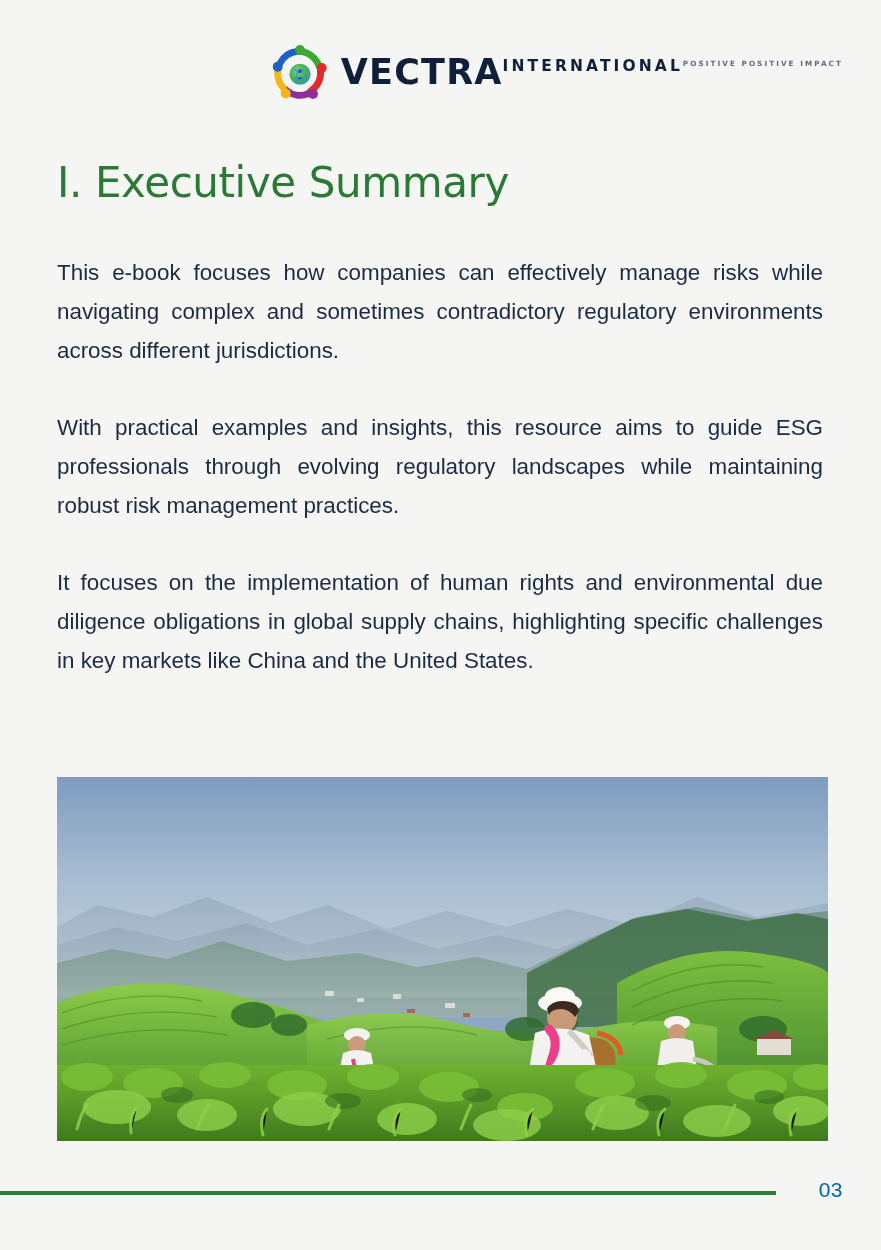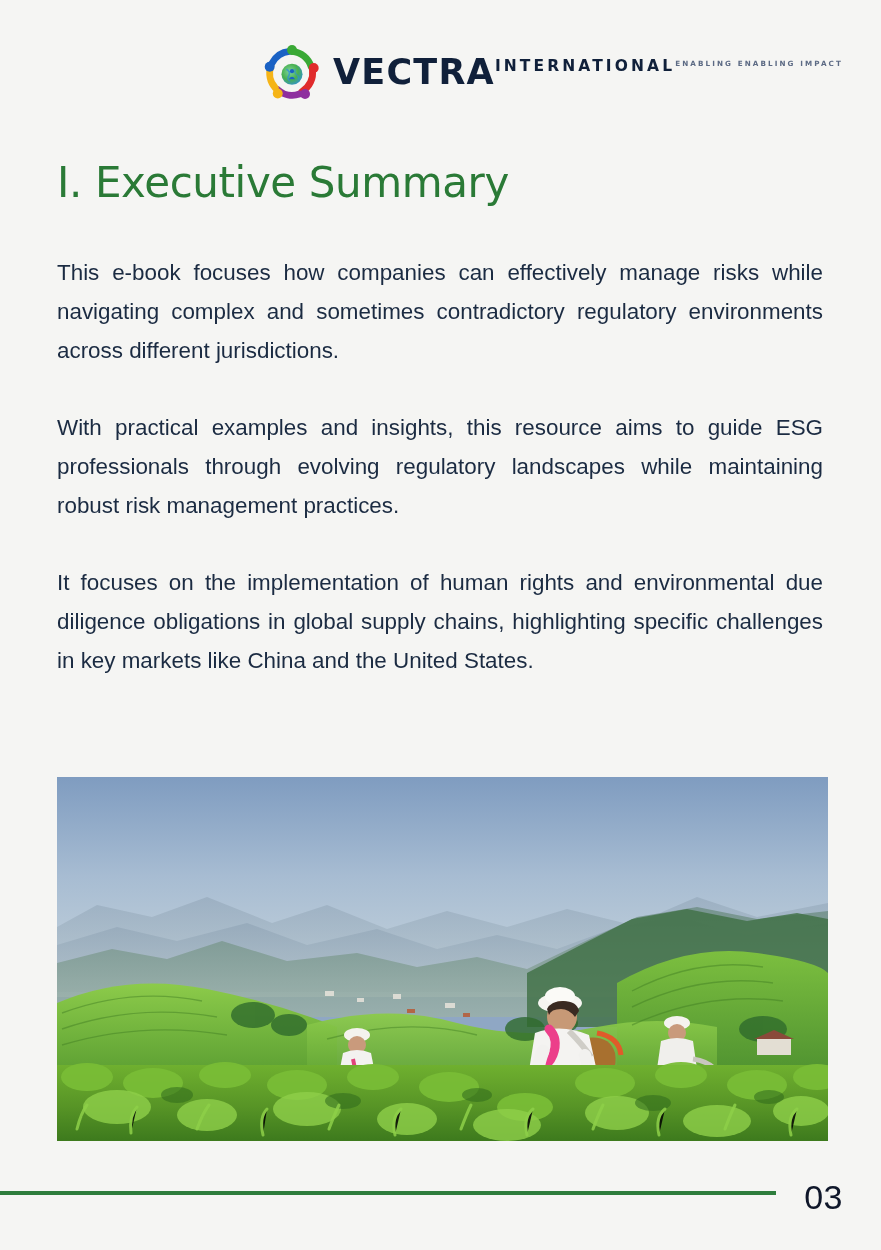--- a/index.html
+++ b/index.html
@@ -124,22 +124,22 @@
     top: 1191px;
     width: 776px;
     height: 4px;
     background: #2e7d3c;
   }
   .page-number {
     position: absolute;
     right: 38px;
     top: 1178px;
     font-family: "Liberation Sans", sans-serif;
-    font-size: 34px;
-    color: #0f172a;
+    font-size: 21px;
+    color: #0369a1;
     letter-spacing: 0.5px;
   }
 </style>
 </head>
 <body>
 
 <div class="page">
 
   <div class="logo-block">
 
@@ -172,21 +172,21 @@
         <circle cx="85" cy="42" r="8" fill="#e02b2b"></circle>
         <circle cx="71" cy="84" r="8" fill="#8e2f9e"></circle>
         <circle cx="27" cy="83" r="8" fill="#f5b417"></circle>
         <circle cx="14" cy="40" r="8" fill="#1a62c4"></circle>
       </svg>
     </div>
 
     <div class="logo-words">
       <div class="logo-vectra">VECTRA</div>
       <div class="logo-international">INTERNATIONAL</div>
-      <div class="logo-tagline">ENABLING ENABLING IMPACT</div>
+      <div class="logo-tagline">POSITIVE POSITIVE IMPACT</div>
     </div>
 
   </div>
 
   <h1 class="page-title">I. Executive Summary</h1>
 
   <div class="body-copy">
     <p>This e-book focuses how companies can effectively manage risks while navigating complex and sometimes contradictory regulatory environments across different jurisdictions.</p>
     <p>With practical examples and insights, this resource aims to guide ESG professionals through evolving regulatory landscapes while maintaining robust risk management practices.</p>
     <p>It focuses on the implementation of human rights and environmental due diligence obligations in global supply chains, highlighting specific challenges in key markets like China and the United States.</p>

